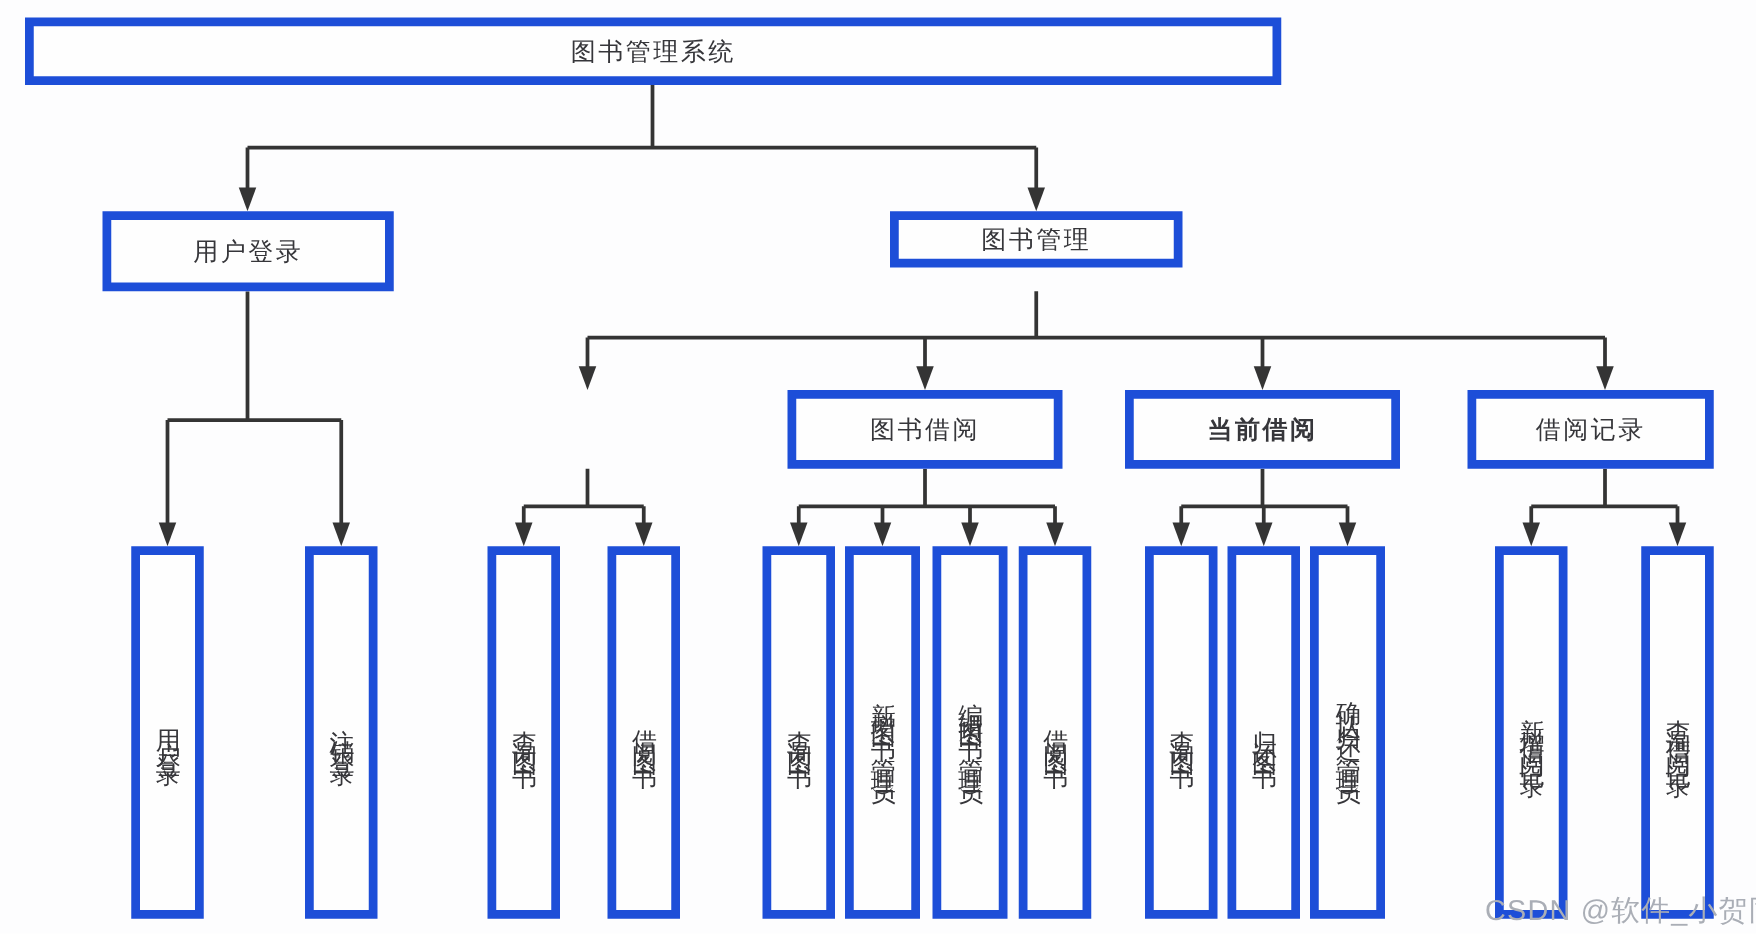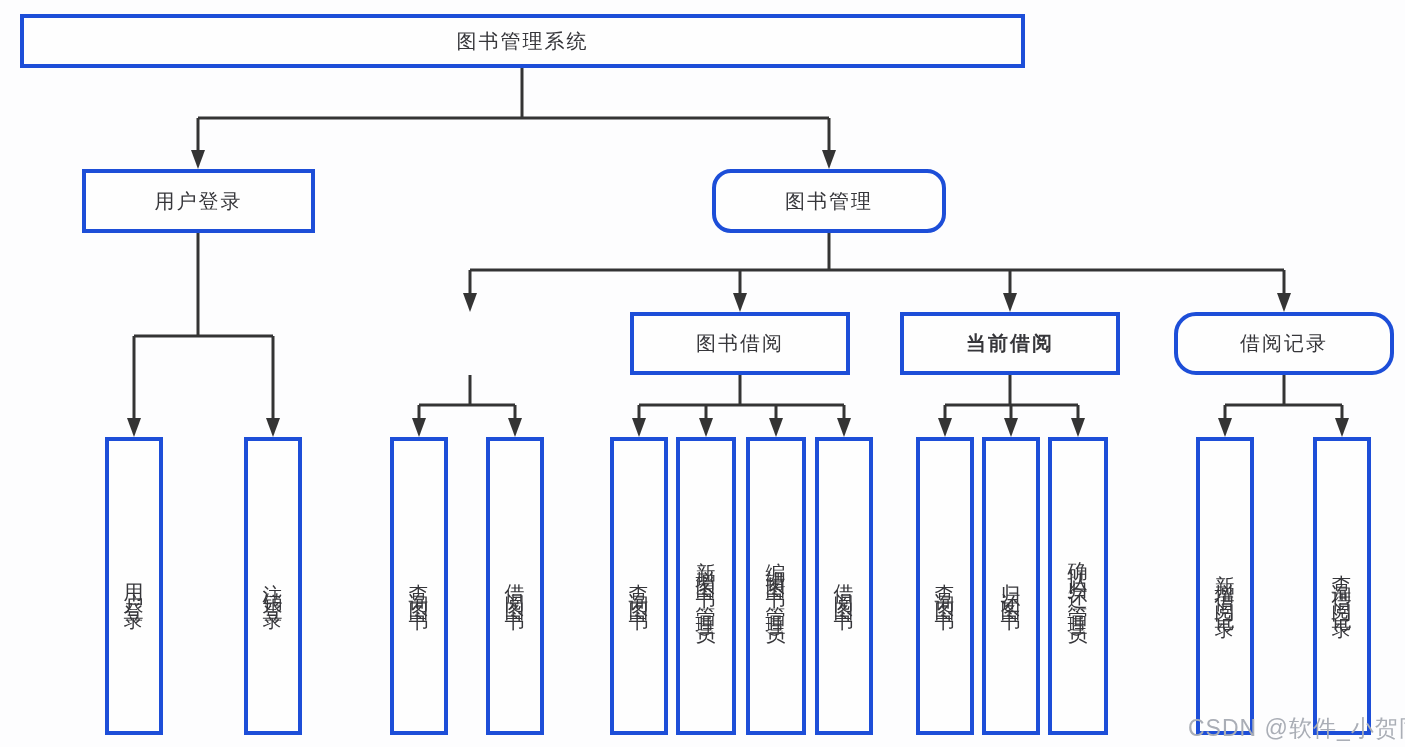--- a/index.html
+++ b/index.html
@@ -7,21 +7,21 @@
     position:relative;
     width:1405px;height:747px;
     background:#fdfdfe;
     font-family:"Liberation Sans","DejaVu Sans",sans-serif;
     overflow:hidden;
   }
   #wires{position:absolute;left:0;top:0;z-index:1;}
   .node{
     position:absolute;
     box-sizing:border-box;
-    border:4px solid #1d4ed8;
+    border:7px solid #1d4ed8;
     background:#fefefe;
     display:flex;align-items:center;justify-content:center;
     color:#36363a;
     z-index:2;
   }
   .hbox{font-size:20px;letter-spacing:2px;}
   .vbox{z-index:2;}
   .vbox .vtext{
     writing-mode:vertical-rl;
     text-orientation:mixed;
@@ -111,31 +111,31 @@
     </g>
   </svg>
 
   <div class="node hbox" style="left:20px;top:14px;width:1005px;height:54px;">
     <span>图书管理系统</span>
   </div>
 
   <div class="node hbox" style="left:82px;top:169px;width:233px;height:64px;">
     <span>用户登录</span>
   </div>
-  <div class="node hbox" style="left:712px;top:169px;width:234px;height:64px;border-radius:19px;">
+  <div class="node hbox" style="left:712px;top:169px;width:234px;height:45px;">
     <span>图书管理</span>
   </div>
 
   <div class="node hbox" style="left:630px;top:312px;width:220px;height:63px;">
     <span>图书借阅</span>
   </div>
   <div class="node hbox" style="left:900px;top:312px;width:220px;height:63px;font-weight:bold;">
     <span>当前借阅</span>
   </div>
-  <div class="node hbox" style="left:1174px;top:312px;width:220px;height:63px;border-radius:22px;">
+  <div class="node hbox" style="left:1174px;top:312px;width:197px;height:63px;">
     <span>借阅记录</span>
   </div>
 
   <div class="node vbox" style="left:105px;top:437px;width:58px;height:298px;">
     <span class="vtext">用户登录</span>
   </div>
   <div class="node vbox" style="left:244px;top:437px;width:58px;height:298px;">
     <span class="vtext">注销登录</span>
   </div>
 

